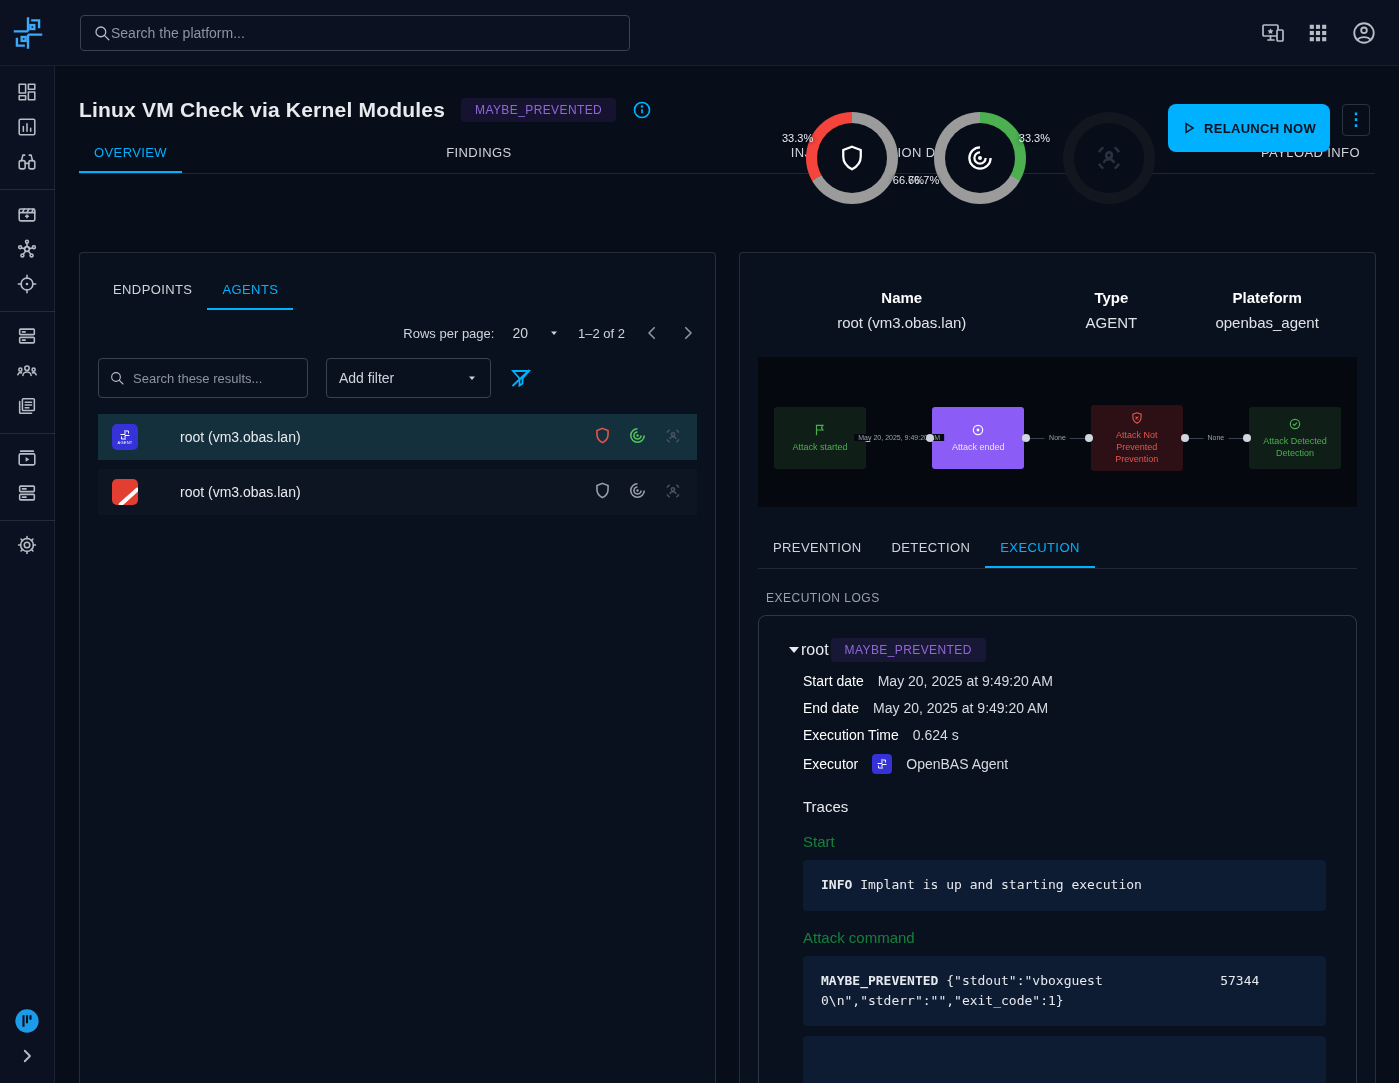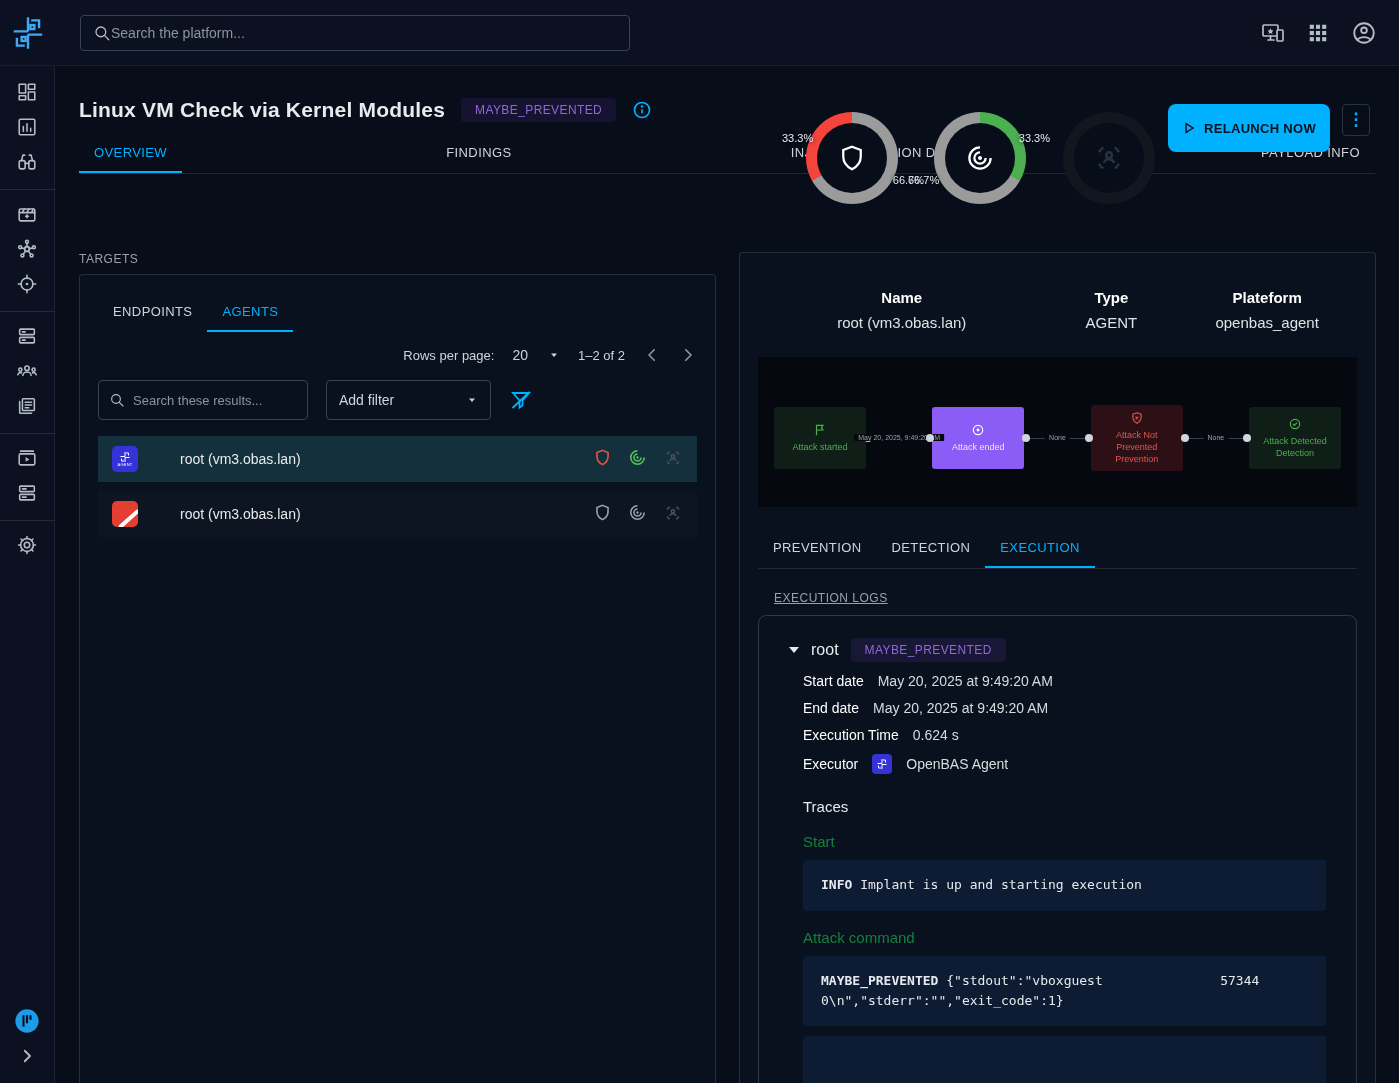--- a/index.html
+++ b/index.html
@@ -109,23 +109,23 @@
   .tnode.green { background:rgba(76,175,80,0.14); color:#4caf50; }
   .tnode.neutral { background:#8b5cf6; color:#e8eaee; }
   .tnode.red { background:rgba(229,57,53,0.18); color:#e4554b; }
   .tlink { flex:1; height:1px; background:#39414f; position:relative; }
   .tlink::before, .tlink::after { content:""; position:absolute; top:-3.5px; width:8px; height:8px;
            border-radius:50%; background:#cfd6df; }
   .tlink::before { left:-2px; } .tlink::after { right:-2px; }
   .tlink .tlink-label { position:absolute; top:-4px; left:50%; transform:translateX(-50%);
            background:#05080f; padding:0 4px; font-size:7px; color:#99a0aa; white-space:nowrap; }
   .r-tabs { display:flex; margin-top:22px; border-bottom:1px solid rgba(255,255,255,0.10); }
-  .logs-label { font-size:12px; color:#9aa1ab; letter-spacing:.5px; margin:22px 16px 10px; text-transform:uppercase;text-decoration:underline; }
+  .logs-label { font-size:12px; color:#9aa1ab; letter-spacing:.5px; margin:22px 8px 10px; text-transform:uppercase; }
   .exec-card { border:1px solid rgba(255,255,255,0.16); border-radius:8px; padding:22px 30px 40px 30px; }
-  .exec-head { display:flex; align-items:center; gap:12px; }
+  .exec-head { display:flex; align-items:center; gap:2px; }
   .caret-down { width:0; height:0; border-left:5px solid transparent; border-right:5px solid transparent;
                 border-top:6px solid #e8eaee; cursor:pointer; }
   .exec-agent { font-size:16px; font-weight:500; }
   .fieldrow { display:flex; align-items:center; gap:14px; margin-top:11px; padding-left:14px; }
   .f-label { font-size:14px; color:#fff; font-weight:500; }
   .f-value { font-size:14px; color:#d7dbe0; }
   .traces-label { font-size:15px; color:#e8eaee; margin-top:24px; padding-left:14px; }
   .log-sect-label { font-size:15px; color:#15803d; margin-top:18px; padding-left:14px; }
   .logbox { margin:10px 0 0 14px; background:#0d1b33; border-radius:4px; padding:15px 18px;
             font-family:"DejaVu Sans Mono", monospace; font-size:13px; color:#e6e9ee;
@@ -352,21 +352,20 @@
             <path d="M7 4.5 L19 12 L7 19.5 z"></path>
           </svg>
         <span>RELAUNCH NOW</span>
       </button>
       <button class="kebab-btn">⋮</button>
     </div>
 
     <div class="columns">
 
       <section>
-        <div class="section-label">TARGETS</div>
         <div class="paper targets-paper">
           <div class="t-tabs">
             <div class="tab">ENDPOINTS</div>
             <div class="tab active">AGENTS</div>
           </div>
           <div class="t-controls">
             <span>Rows per page:</span>
             <span class="rpp-value">
               <span>20</span>
               <svg width="12" height="12" viewBox="0 0 24 24" fill="#cfd4db">

